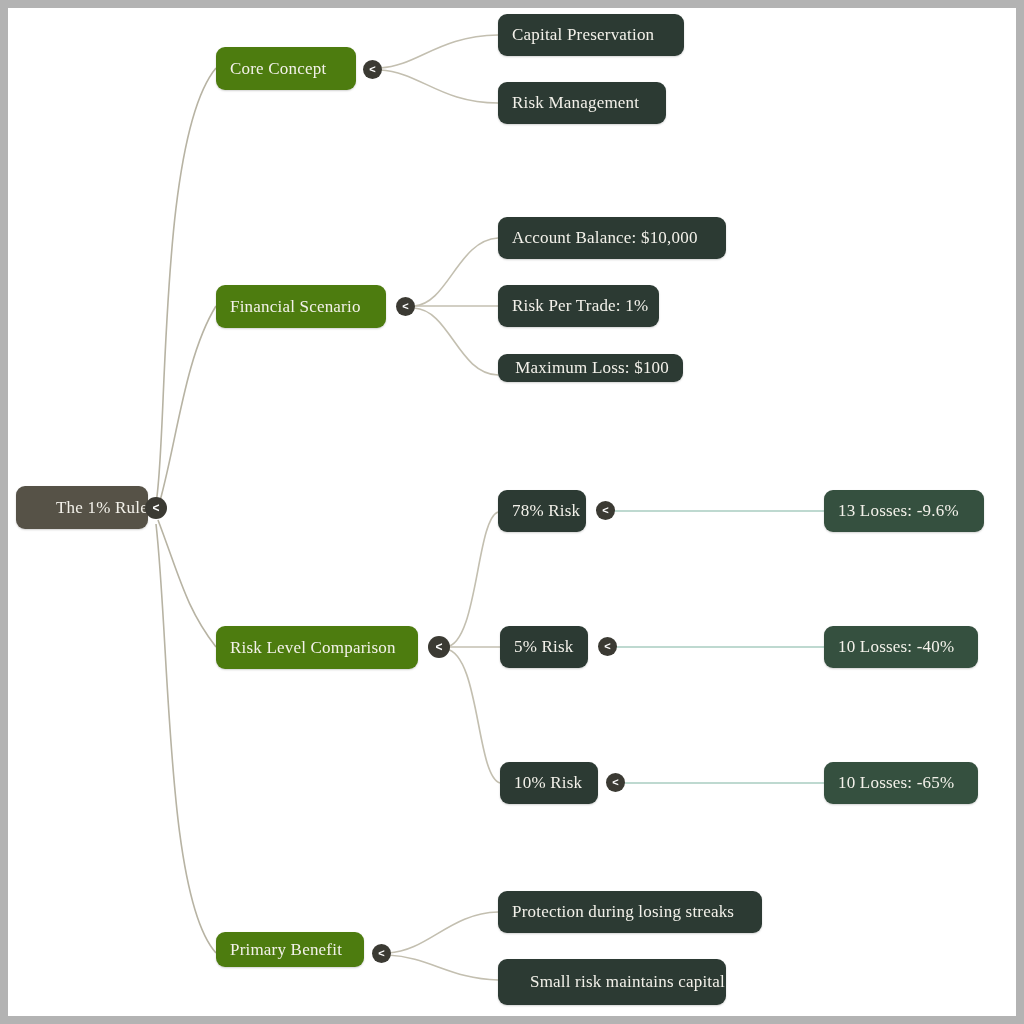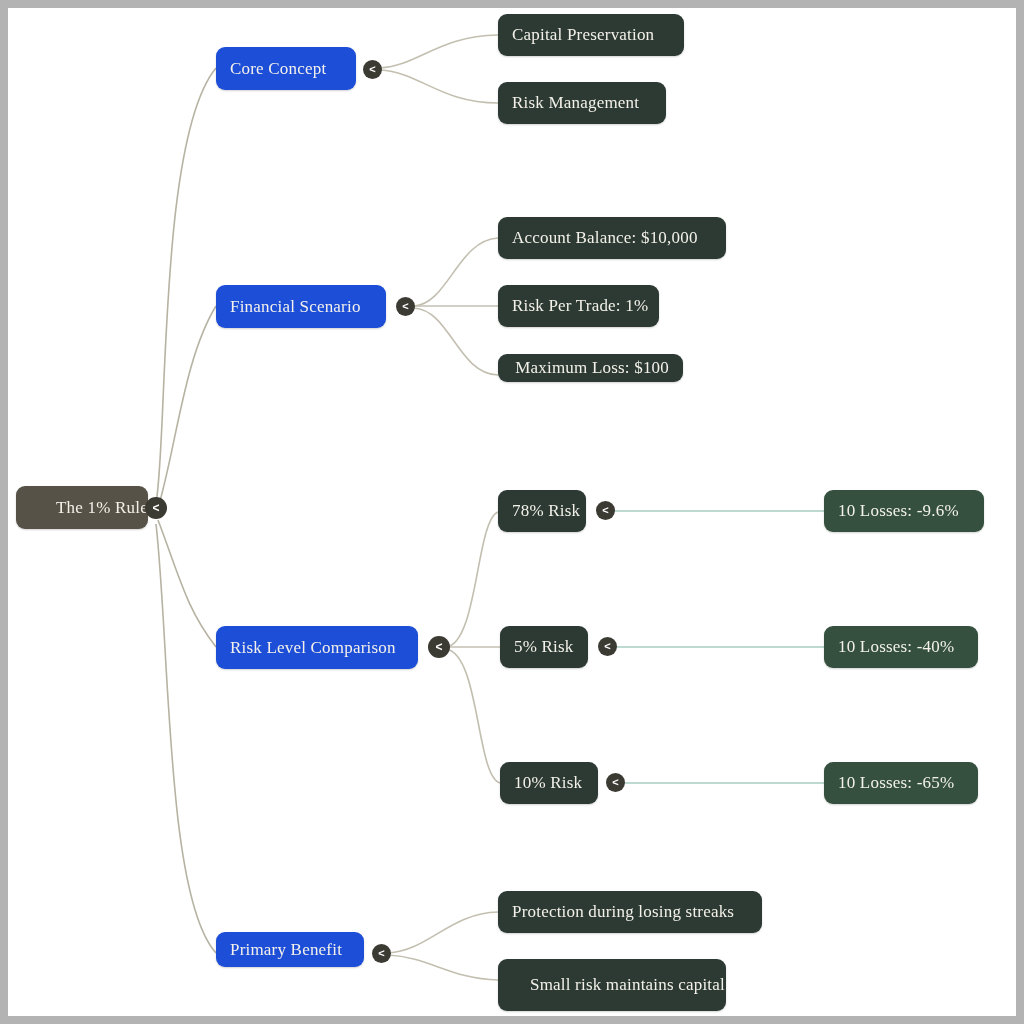--- a/index.html
+++ b/index.html
@@ -39,21 +39,21 @@
     display: flex;
     align-items: center;
     border-radius: 9px;
     color: #f3f1ea;
     letter-spacing: 0.2px;
     white-space: nowrap;
     padding: 0 14px;
     box-shadow: 0 1px 2px rgba(0,0,0,0.18);
   }
   .lvl0 { background: #565247; font-size: 17px; }
-  .lvl1 { background: #1d4ed8; font-size: 17px; }
+  .lvl1 { background: #4d7c0f; font-size: 17px; }
   .lvl2 { background: #2c3a33; font-size: 17px; }
   .lvl3 { background: #35503f; font-size: 17px; }
   .marker {
     position: absolute;
     width: 22px;
     height: 22px;
     border-radius: 50%;
     background: #3b3a33;
     color: #ffffff;
     display: flex;
@@ -149,21 +149,21 @@
       <span>&lt;</span>
     </div>
 
     <div class="node lvl2" style="left:490px; top:482px; width:88px; height:42px;">
       <span>78% Risk</span>
     </div>
     <div class="marker small" style="left:588px; top:493px;">
       <span>&lt;</span>
     </div>
     <div class="node lvl3" style="left:816px; top:482px; width:160px; height:42px;">
-      <span>10 Losses: -9.6%</span>
+      <span>13 Losses: -9.6%</span>
     </div>
 
     <div class="node lvl2" style="left:492px; top:618px; width:88px; height:42px;">
       <span>5% Risk</span>
     </div>
     <div class="marker small" style="left:590px; top:629px;">
       <span>&lt;</span>
     </div>
     <div class="node lvl3" style="left:816px; top:618px; width:154px; height:42px;">
       <span>10 Losses: -40%</span>
@@ -182,18 +182,18 @@
     <div class="node lvl1" style="left:208px; top:924px; width:148px; height:35px;">
       <span>Primary Benefit</span>
     </div>
     <div class="marker small" style="left:364px; top:936px;">
       <span>&lt;</span>
     </div>
 
     <div class="node lvl2" style="left:490px; top:883px; width:264px; height:42px;">
       <span>Protection during losing streaks</span>
     </div>
-    <div class="node lvl2" style="left:490px; top:951px; width:228px; height:52px;padding-left:32px;">
+    <div class="node lvl2" style="left:490px; top:951px; width:228px; height:46px;padding-left:32px;">
       <span>Small risk maintains capital</span>
     </div>
 
   </div>
 </div>
 
 </body></html>

